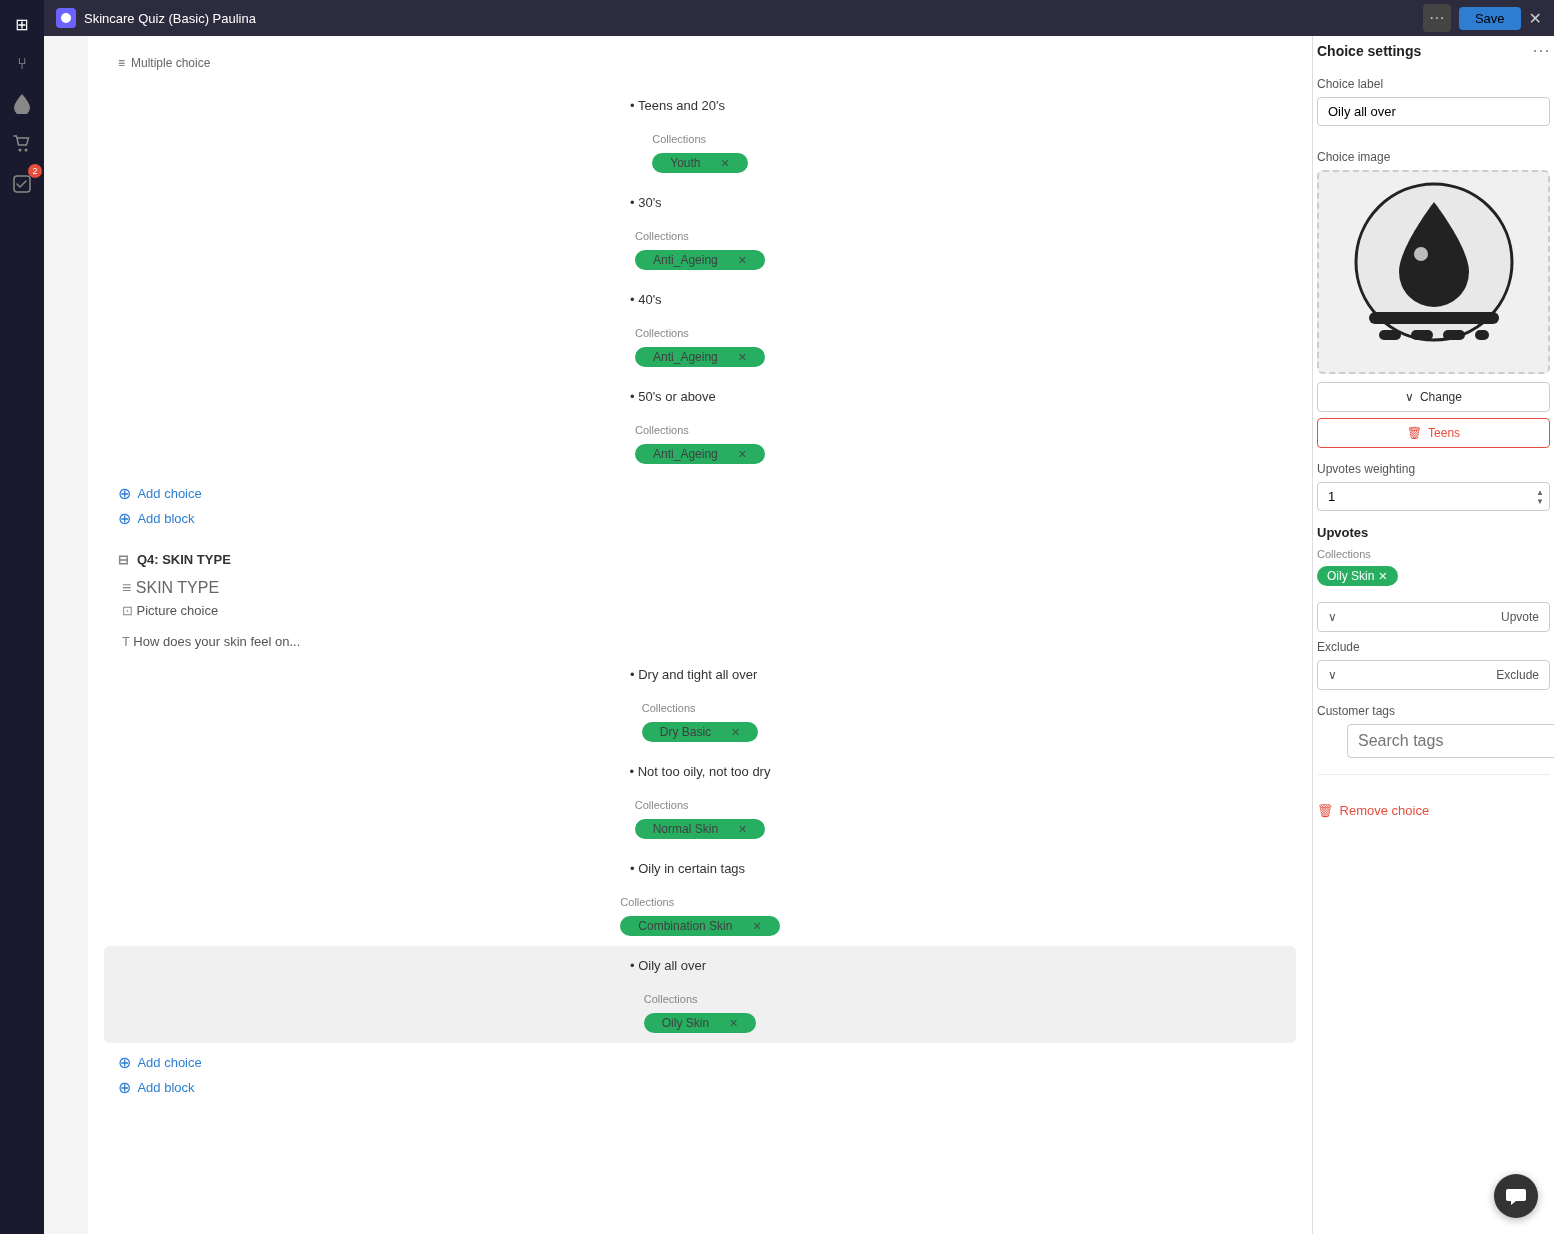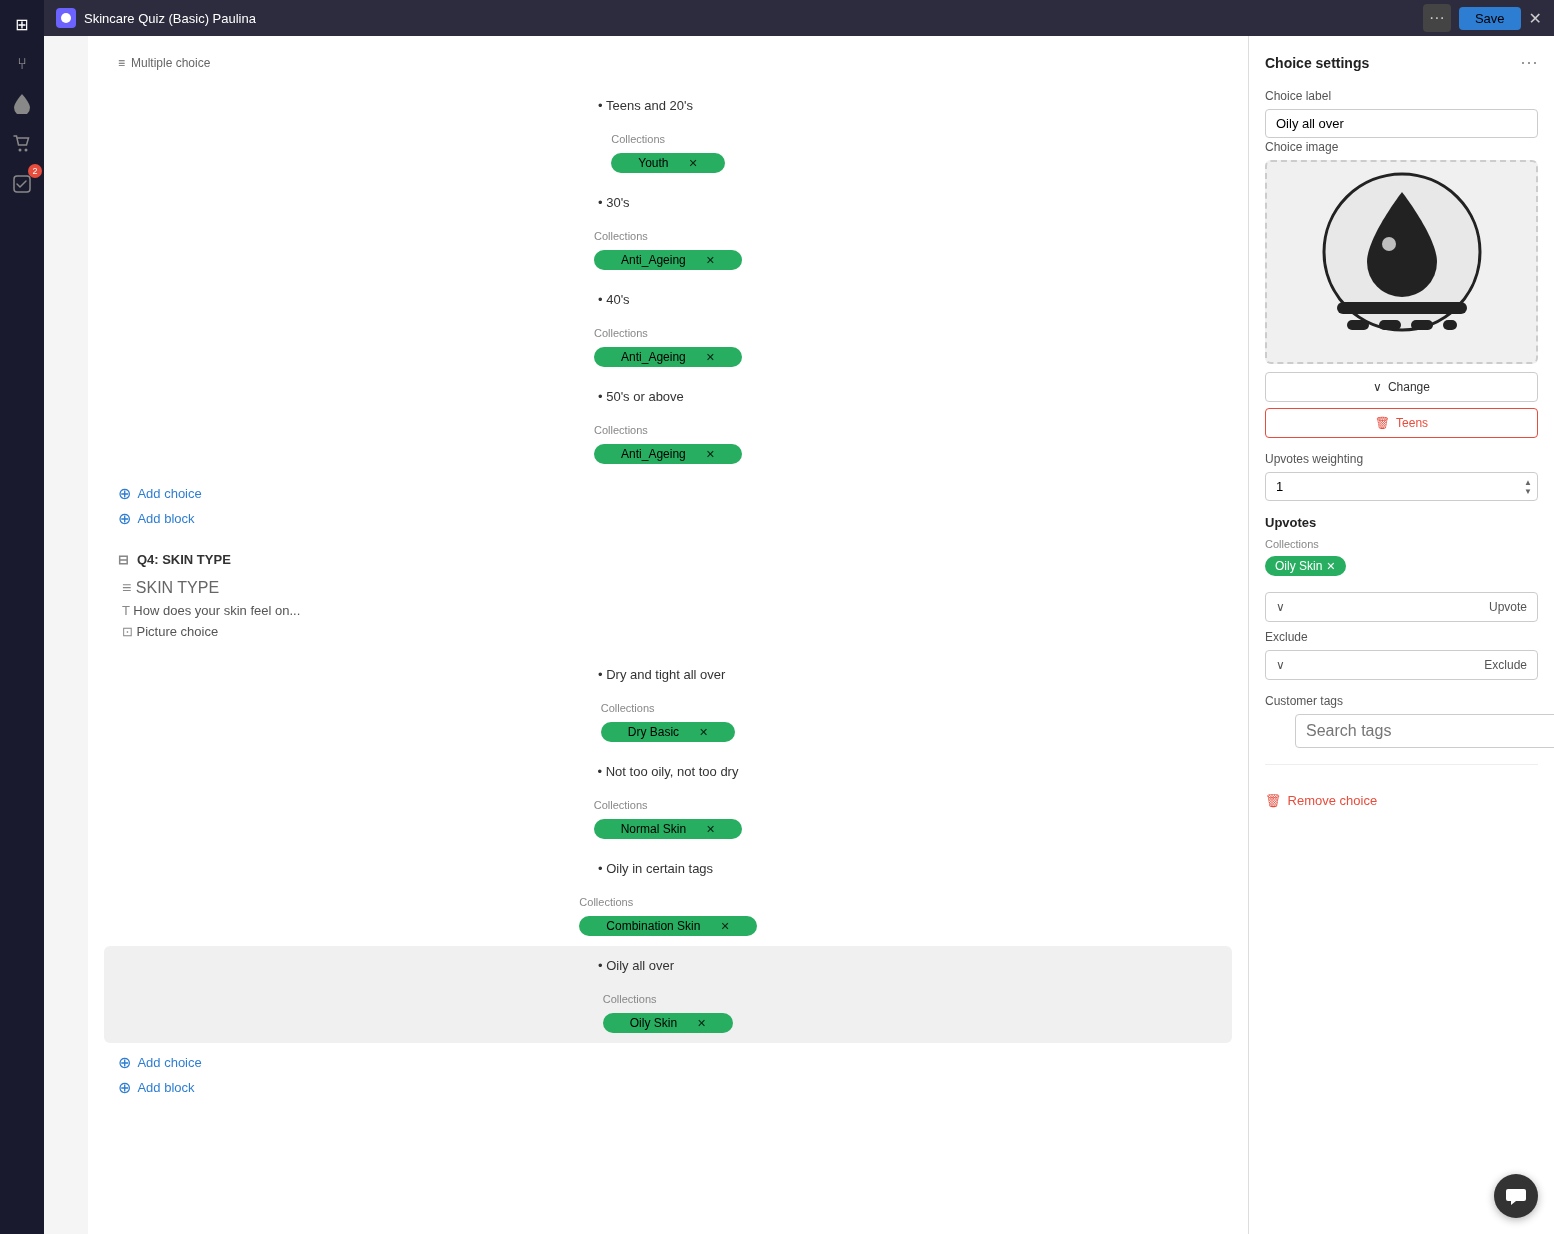--- a/index.html
+++ b/index.html
@@ -80,22 +80,22 @@
       padding: 10px 0;
       border-radius: 6px;
       flex-direction: column;
     }
     .choice-row.selected { background: #f0f0f0; padding: 10px 14px; margin: 0 -14px; }
     .choice-bullet { color: #333; font-size: 13px; white-space: nowrap; padding-top: 2px; min-width: 140px; }
     .choice-collections { display: flex; flex-direction: column; gap: 4px; }
     .collections-label { font-size: 11px; color: #888; margin-bottom: 4px; }
     .tag-pill {
       display: inline-flex; align-items: center; gap: 20px;
-      background: #27ae60; color: #000000;
-      border-radius: 12px; padding: 3px 27px;
+      background: #27ae60; color: #404040;
+      border-radius: 12px; padding: 3px 18px;
       font-size: 12px;
     }
     .tag-pill .remove-x { cursor: pointer; font-size: 11px; opacity: 0.8; }
 
     
     .question-block { margin-top: 24px; }
     .q-header {
       display: flex; align-items: center; gap: 8px;
       font-weight: 600; color: #333; margin-bottom: 12px;
     }
@@ -105,26 +105,26 @@
     
     .add-action {
       display: flex; align-items: center; gap: 6px;
       color: #2d7dd2; font-size: 13px; cursor: pointer;
       margin-top: 10px;
     }
     .add-action .plus-circle { font-size: 16px; }
 
     
     .right-panel {
-      width: 306px;
+      width: 242px;
       flex-shrink: 0;
       background: #fff;
       border-left: 1px solid #ddd;
       overflow-y: auto;
-      padding: 16px;
+      padding: 4px;
       position: relative;
     }
 
     .panel-header {
       display: flex; justify-content: space-between; align-items: center;
       margin-bottom: 16px;
     }
     .panel-title { font-weight: 600; font-size: 14px; color: #222; }
     .panel-more { background: none; border: none; color: #888; cursor: pointer; font-size: 18px; }
 
@@ -382,27 +382,27 @@
 
     <div class="question-block">
       <div class="q-header">
         <span style="color:#888">⊟</span>
         <span>Q4: SKIN TYPE</span>
       </div>
       <div class="q-sub">
         <span style="color:#888">≡ </span>
         <span>SKIN TYPE</span>
       </div>
+      <div class="q-text" style="margin-bottom:16px;">
+        <span style="color:#888">⊡ </span>
+        <span>Picture choice</span>
+      </div>
       <div class="q-text">
         <span style="color:#888">T </span>
         <span>How does your skin feel on...</span>
-      </div>
-      <div class="q-text" style="margin-bottom:16px;">
-        <span style="color:#888">⊡ </span>
-        <span>Picture choice</span>
       </div>
 
       <div class="choices-list">
 
         <div class="choice-row">
           <div class="choice-bullet">
             <span>• </span>
             <span>Dry and tight all over</span>
           </div>
           <div class="choice-collections">
@@ -470,21 +470,21 @@
     </div>
   </div>
 
   <div class="right-panel">
 
     <div class="panel-header">
       <span class="panel-title">Choice settings</span>
       <button class="panel-more">···</button>
     </div>
 
-    <div style="margin-bottom:2px;">
+    <div style="margin-bottom:24px;">
       <div class="field-label">Choice label</div>
       <input type="text" class="text-input" value="Oily all over" style="">
     </div>
 
     <div style="margin-bottom:14px;">
       <div class="field-label">Choice image</div>
       <div class="image-container">
         <div class="oil-drop-image">
           <svg width="170" height="180" viewBox="0 0 170 180" fill="none" xmlns="http://www.w3.org/2000/svg">
 

